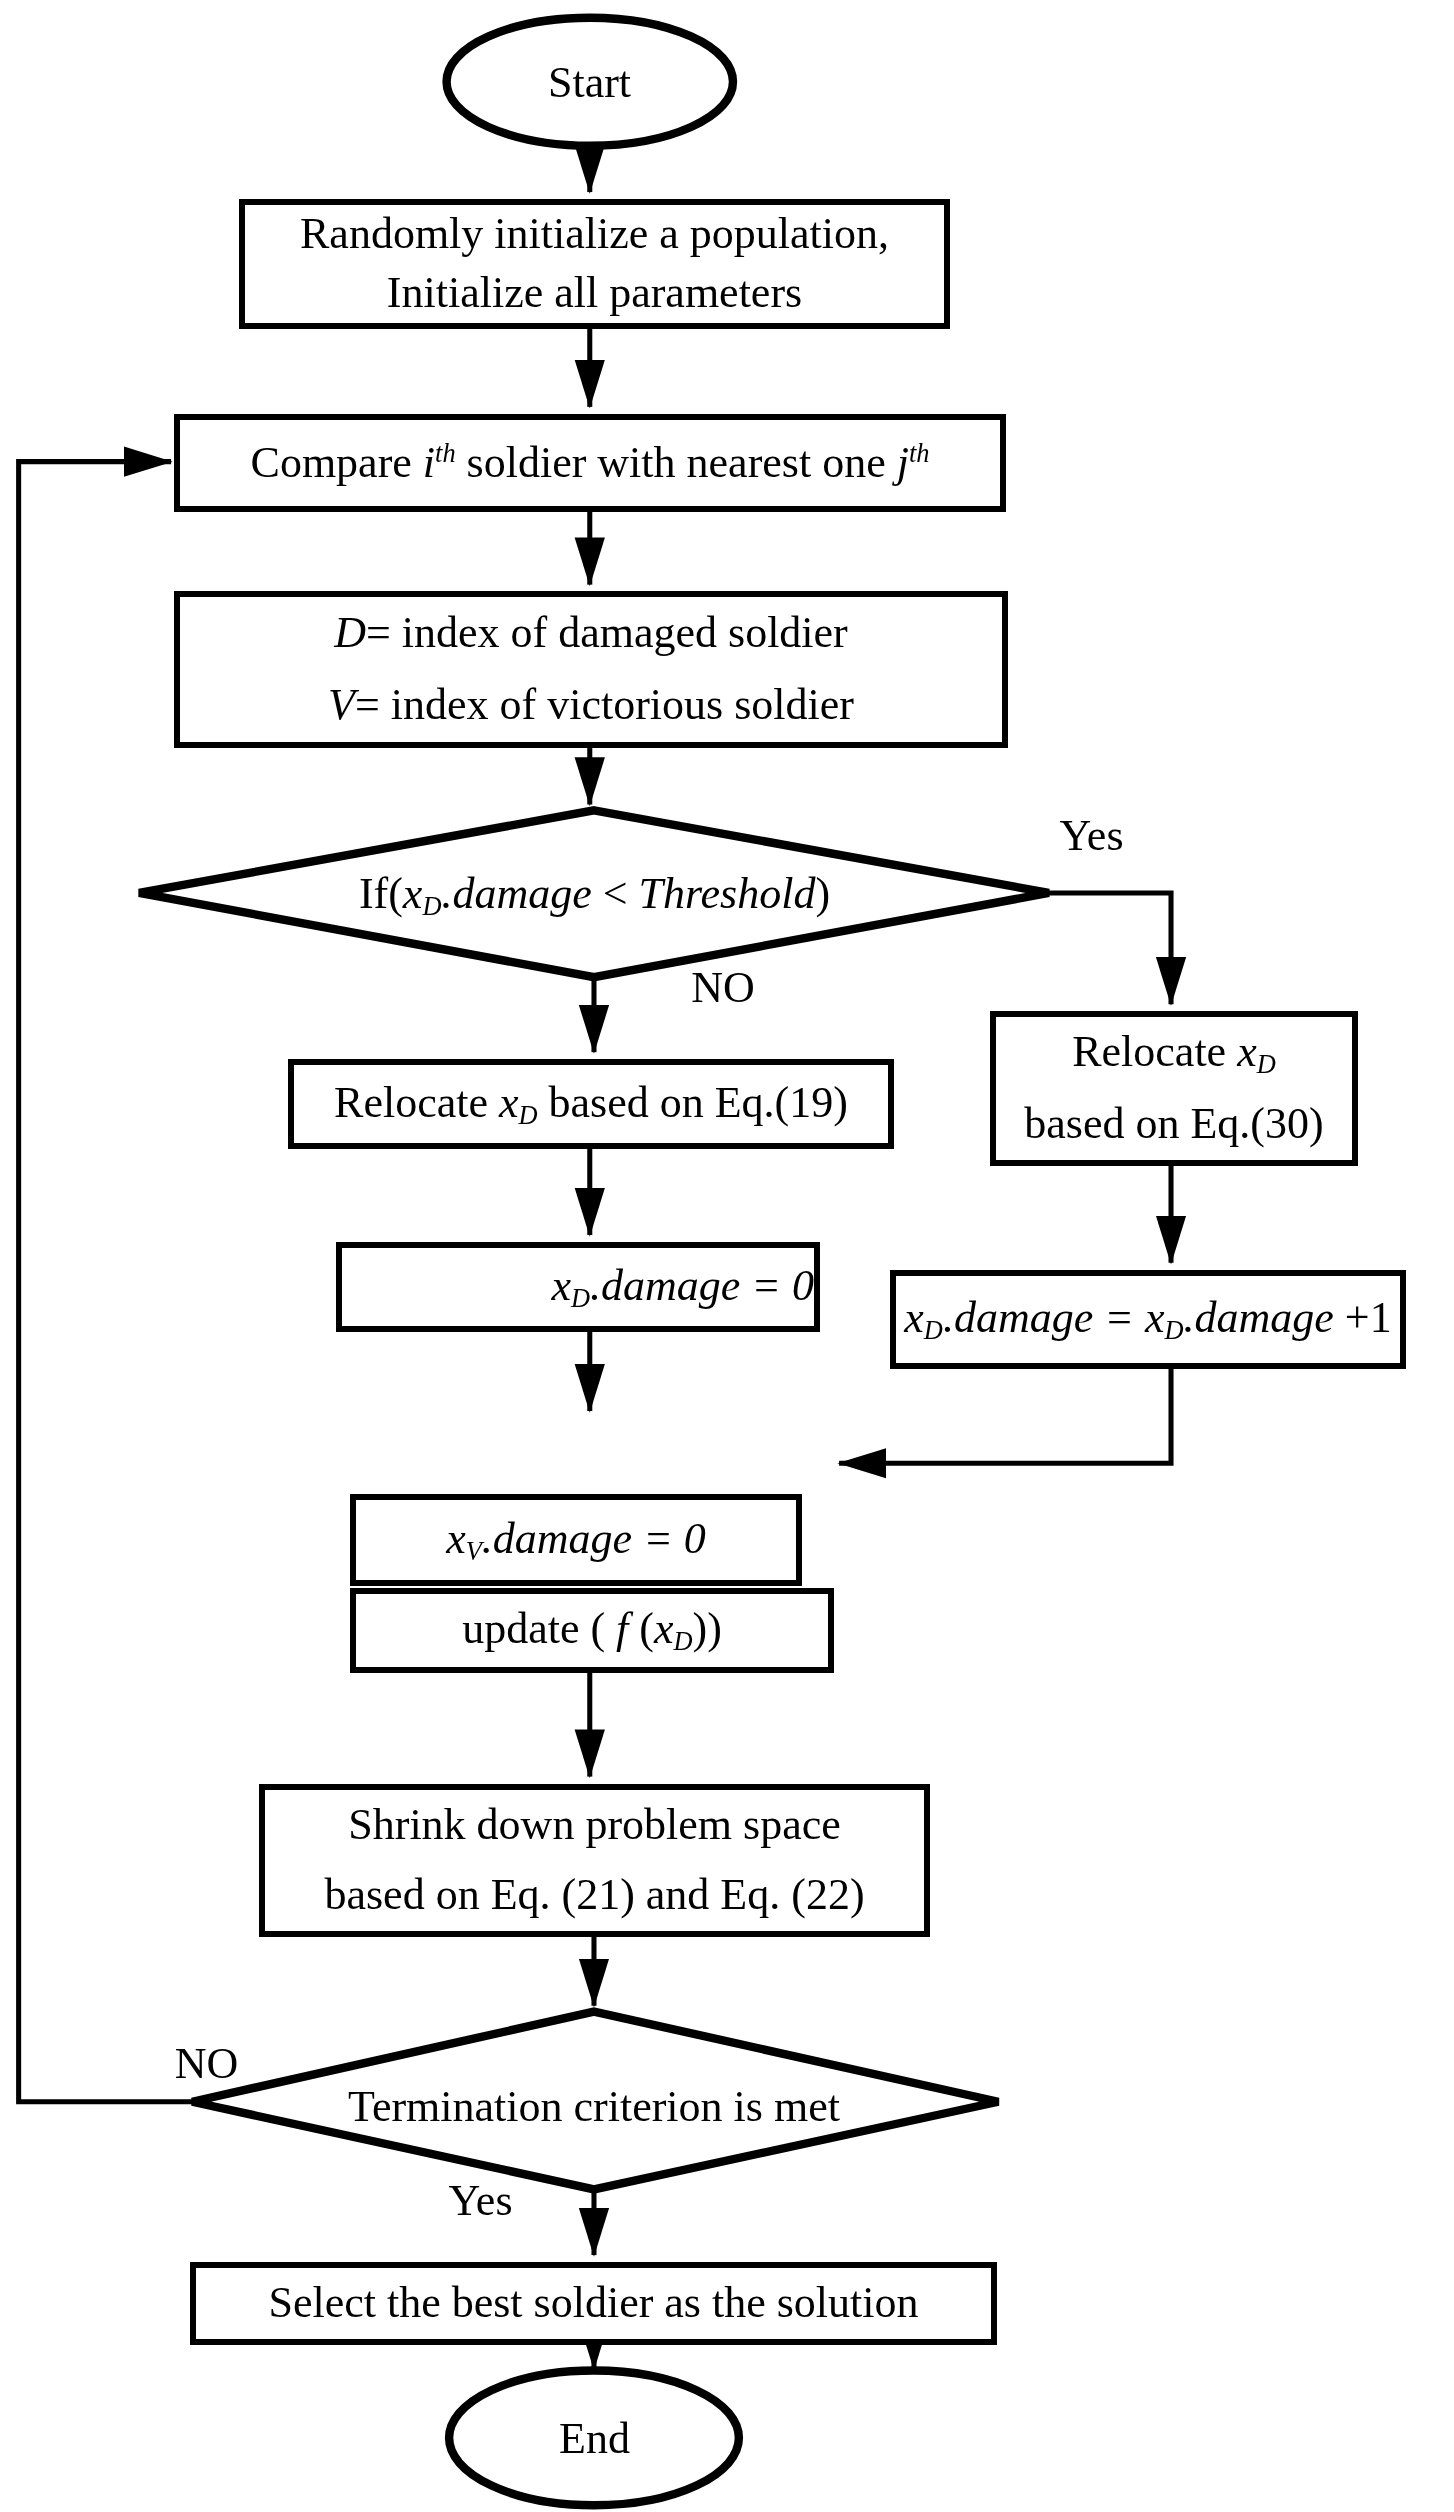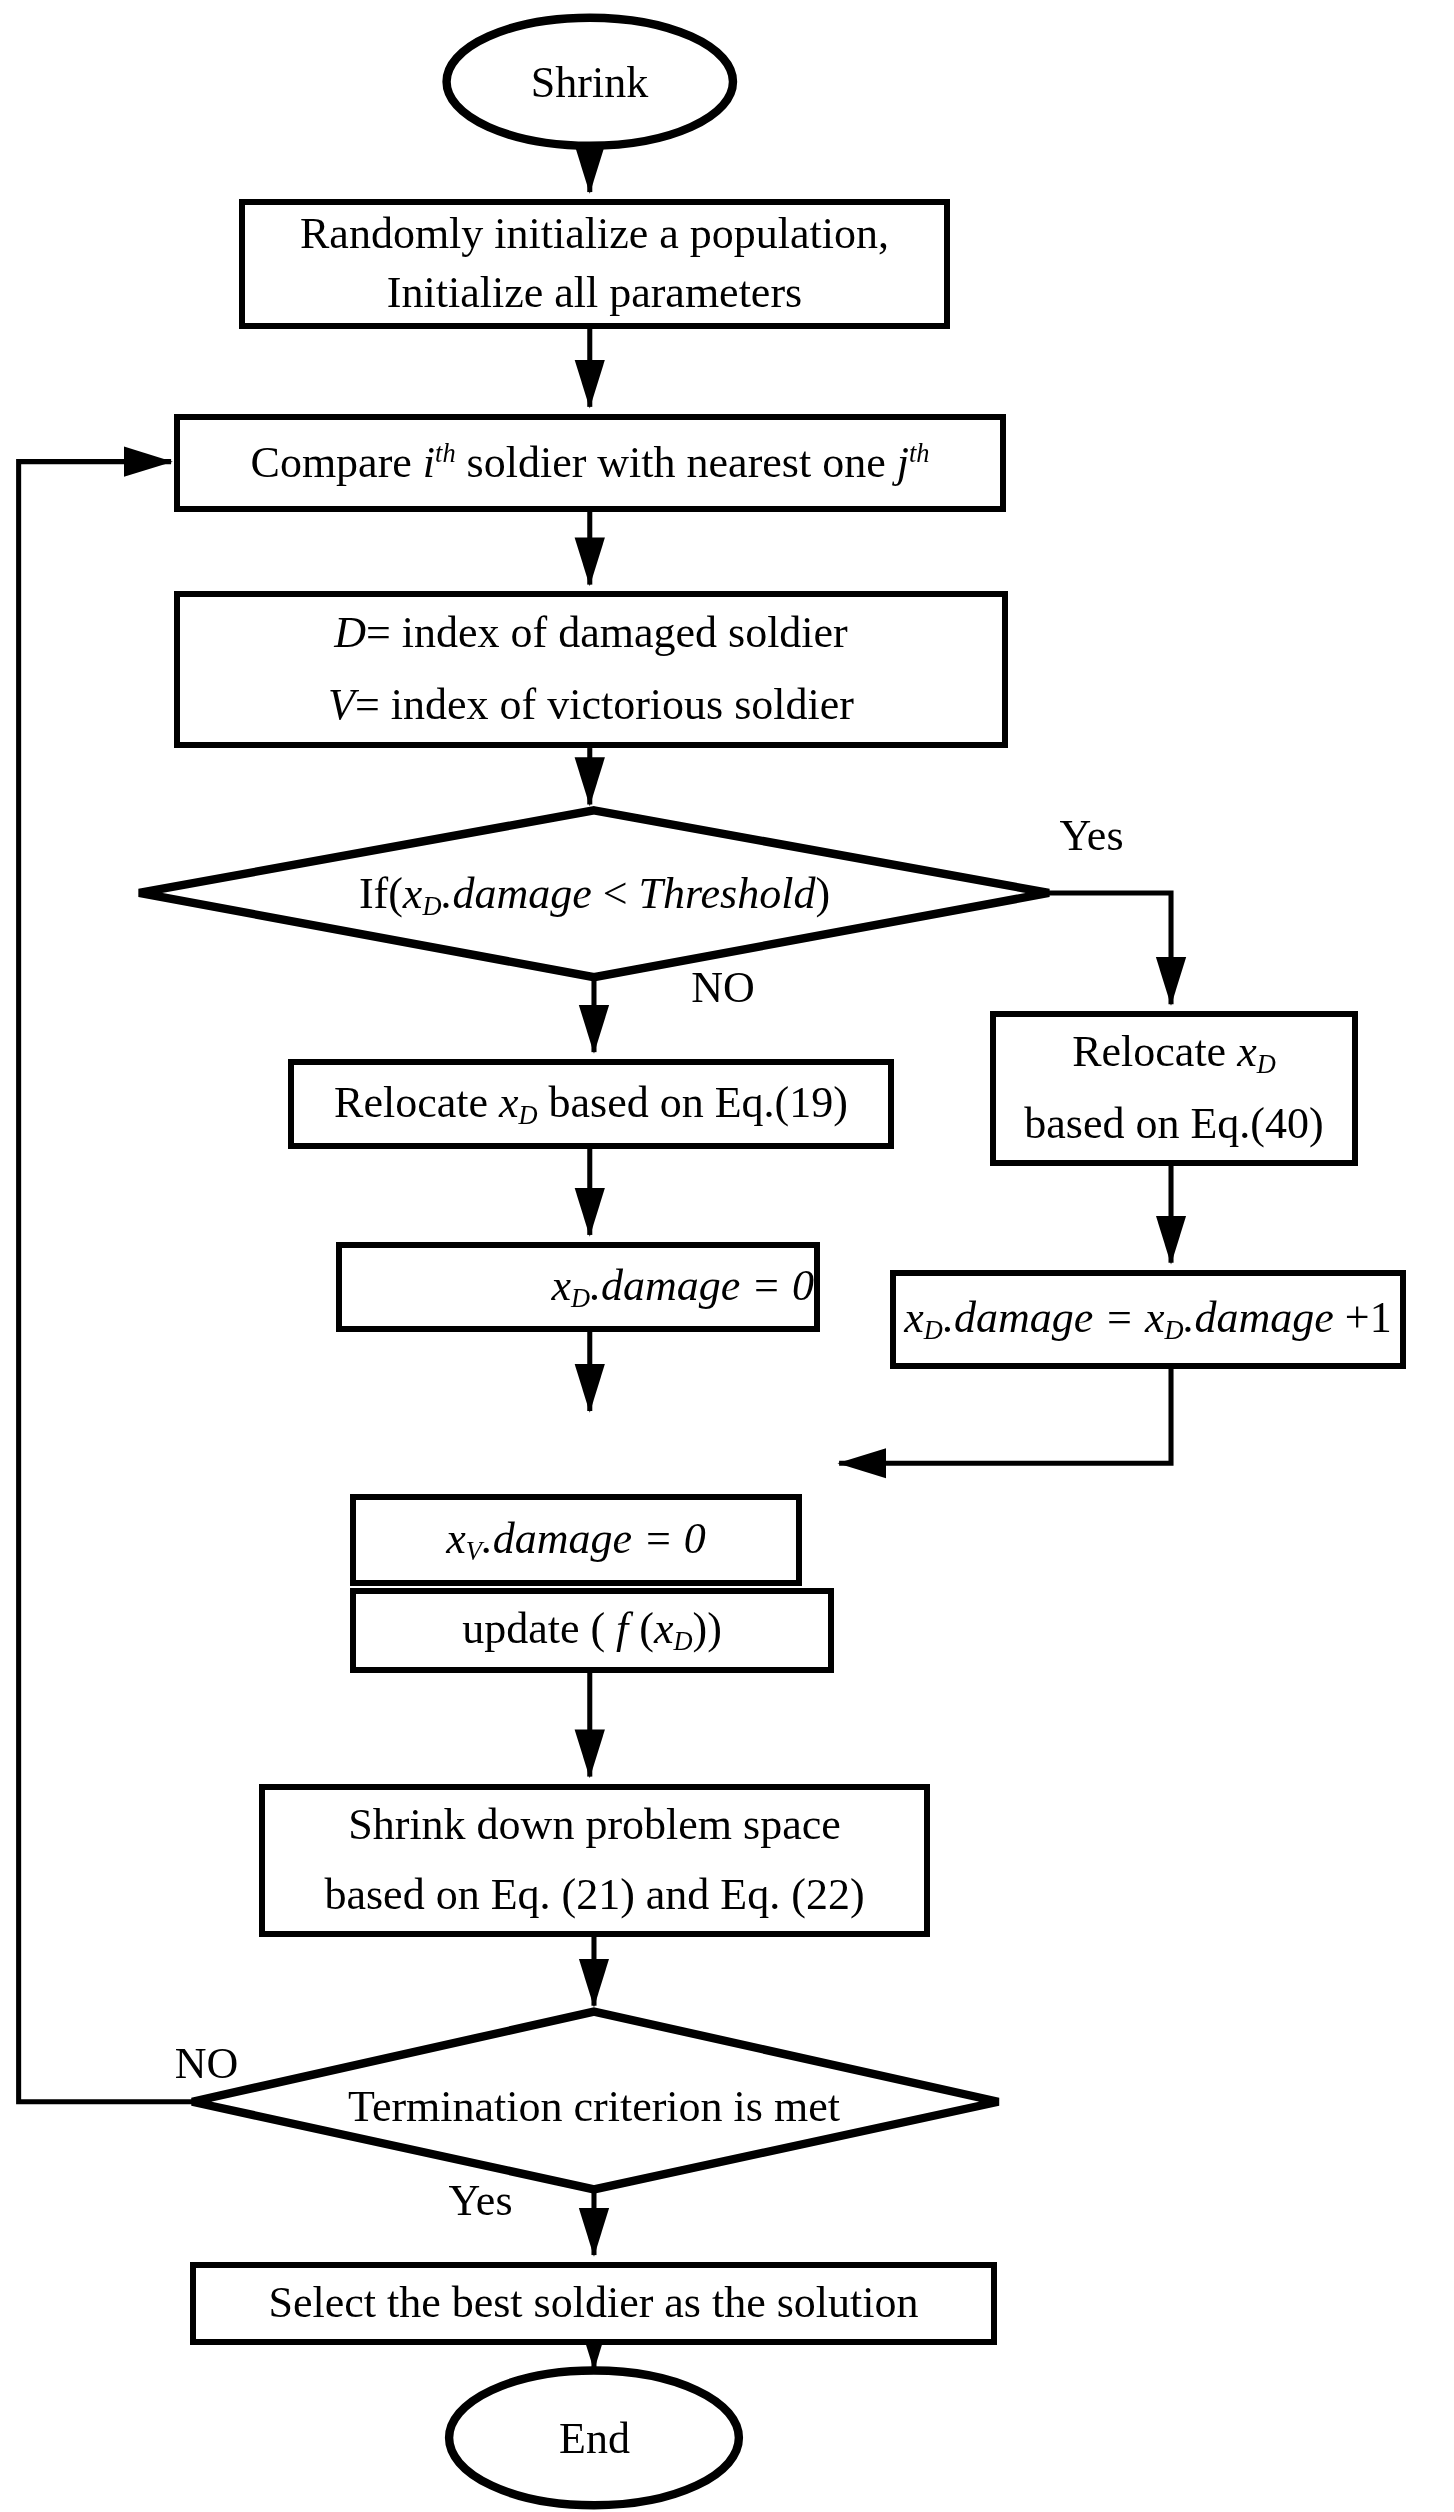--- a/index.html
+++ b/index.html
@@ -78,21 +78,21 @@
       <div class="tline"><span class="r-i">D</span><span>= index of damaged soldier</span></div>
       <div class="tline"><span class="r-i">V</span><span>= index of victorious soldier</span></div>
     </div>
 
   <div class="box" style="left:288px;top:1059px;width:606px;height:90px;">
       <div class="tline"><span>Relocate </span><span class="r-i">x</span><span class="r-sub">D</span><span> based on Eq.(19)</span></div>
     </div>
 
   <div class="box two" style="left:990px;top:1011px;width:368px;height:155px;">
       <div class="tline"><span>Relocate </span><span class="r-i">x</span><span class="r-sub">D</span></div>
-      <div class="tline"><span>based on Eq.(40)</span></div>
+      <div class="tline"><span>based on Eq.(30)</span></div>
     </div>
 
   <div class="box" style="left:336px;top:1242px;width:484px;height:90px;align-items:flex-end;">
       <div class="tline"><span class="r-i">x</span><span class="r-sub">D</span><span class="r-i">.damage = 0</span></div>
     </div>
 
   <div class="box" style="left:890px;top:1270px;width:516px;height:99px;">
       <div class="tline"><span class="r-i">x</span><span class="r-sub">D</span><span class="r-i">.damage = </span><span class="r-i">x</span><span class="r-sub">D</span><span class="r-i">.damage</span><span> +1</span></div>
     </div>
 
@@ -106,21 +106,21 @@
 
   <div class="box two" style="left:259px;top:1784px;width:671px;height:153px;">
       <div class="tline"><span>Shrink down problem space</span></div>
       <div class="tline"><span>based on Eq. (21) and Eq. (22)</span></div>
     </div>
 
   <div class="box" style="left:190px;top:2262px;width:807px;height:83px;">
       <div class="tline"><span>Select the best soldier as the solution</span></div>
     </div>
 
-  <div class="overlay" style="left:463px;top:51px;width:253px;height:62px;">Shrink</div>
+  <div class="overlay" style="left:463px;top:51px;width:253px;height:62px;">Start</div>
 
   <div class="overlay" style="left:190px;top:858px;width:809px;height:74px;">
       <div class="tline"><span>If(</span><span class="r-i">x</span><span class="r-sub">D</span><span class="r-i">.damage</span><span> &lt; </span><span class="r-i">Threshold</span><span>)</span></div>
     </div>
 
   <div class="overlay" style="left:468px;top:2407px;width:253px;height:62px;">End</div>
 
   <div class="overlay" style="left:257px;top:2069px;width:674px;height:74px;">Termination criterion is met</div>
 
   <div class="overlay" style="left:1035px;top:807px;width:113px;height:56px;">Yes</div>

